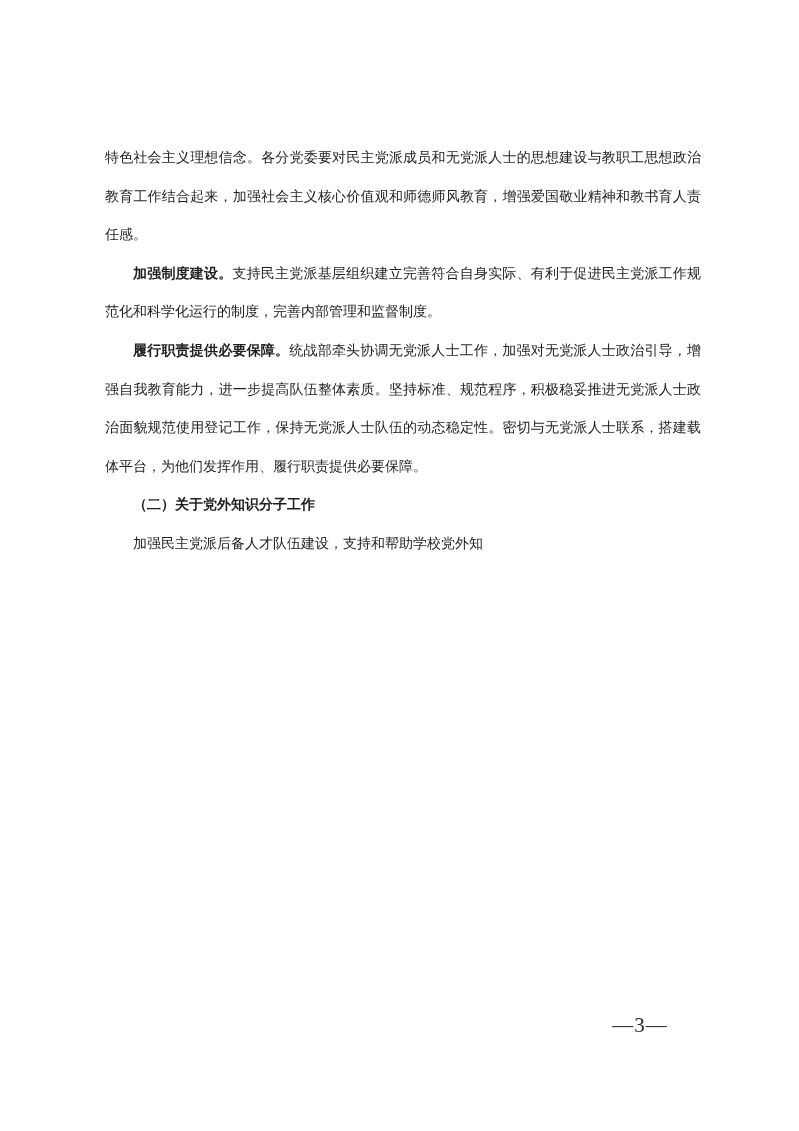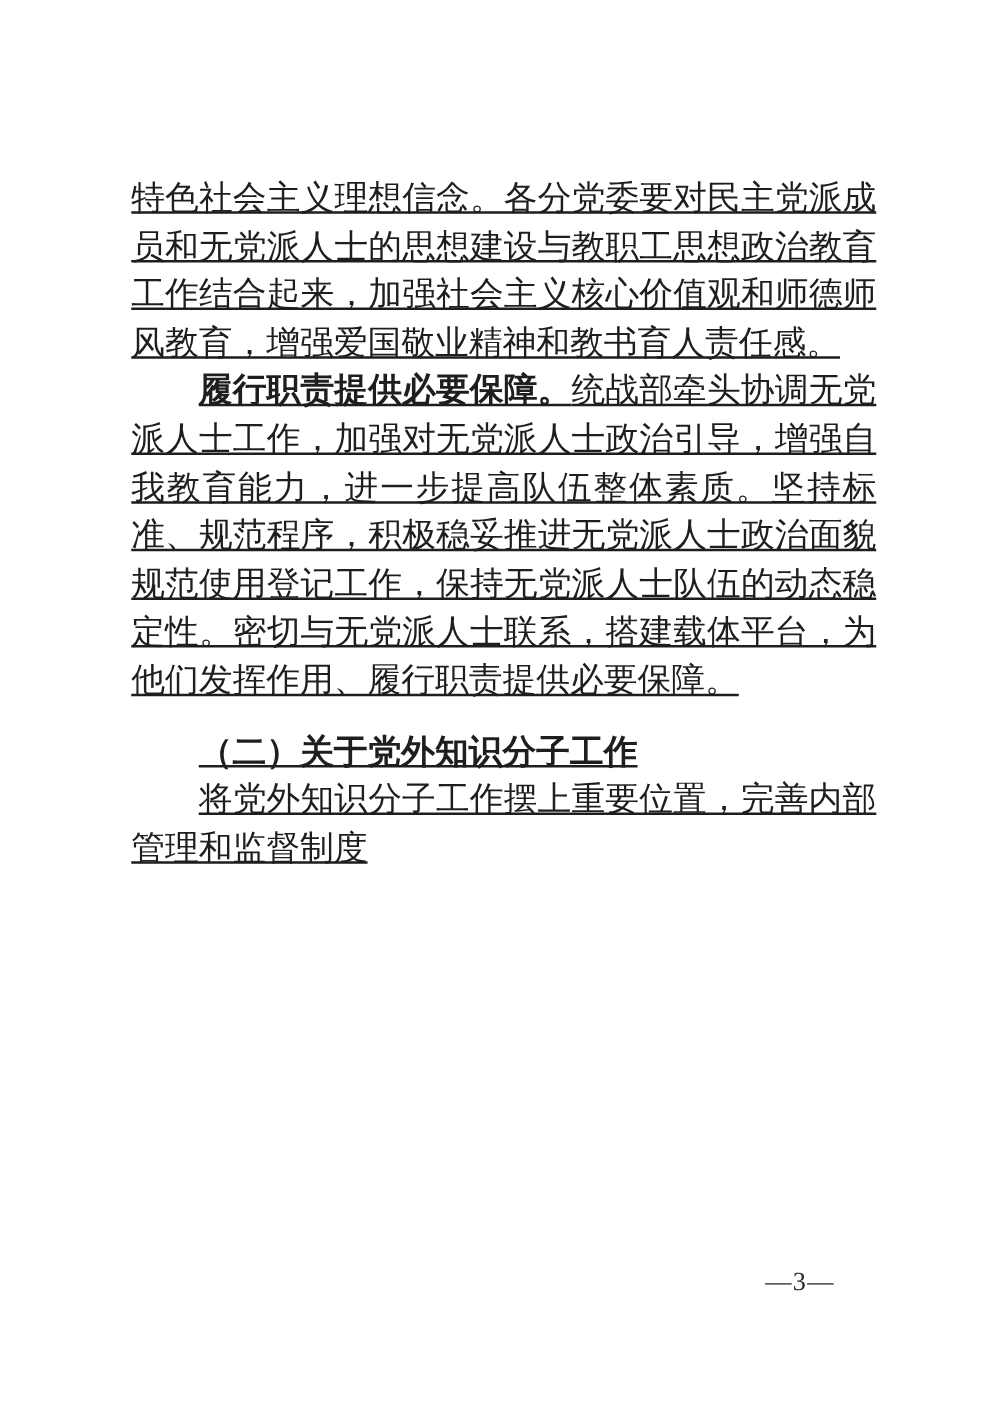--- a/index.html
+++ b/index.html
@@ -14,39 +14,37 @@
     background: #ffffff;
     overflow: hidden;
     font-family: "Liberation Serif", "DejaVu Serif", serif;
     color: #1e1e1e;
   }
   .content {
     position: absolute;
     left: 105px;
     top: 139px;
     width: 596px;
-    font-size: 27px;
+    font-size: 14px;
     line-height: 38.6px;
     text-align: justify;
-    text-decoration: underline;
   }
   .para {
     margin: 0;
     padding: 0;
     text-indent: 2em;
   }
   .para.no-indent {
     text-indent: 0;
   }
   .lead {
     font-weight: bold;
   }
   .heading {
     font-weight: bold;
-    margin-top: 18px;
   }
   .page-number {
     position: absolute;
     left: 600px;
     top: 1010px;
     width: 80px;
     text-align: center;
     font-size: 21px;
     line-height: 30px;
     color: #2a2a2a;
@@ -55,23 +53,24 @@
 </style>
 </head>
 <body>
 
 <div class="page">
   <div class="content">
 
     <p class="para no-indent"><span>特色社会主义理想信念。各分党委要对民主党派成员和无党派人士的思想建设与教职工思想政治教育工作结合起来，加强社会主义核心价值观和师德师风教育，增强爱国敬业精神和教书育人责任感。</span></p>
 
 
+    <p class="para"><span class="lead">加强制度建设。</span><span>支持民主党派基层组织建立完善符合自身实际、有利于促进民主党派工作规范化和科学化运行的制度，完善内部管理和监督制度。</span></p>
 
     <p class="para"><span class="lead">履行职责提供必要保障。</span><span>统战部牵头协调无党派人士工作，加强对无党派人士政治引导，增强自我教育能力，进一步提高队伍整体素质。坚持标准、规范程序，积极稳妥推进无党派人士政治面貌规范使用登记工作，保持无党派人士队伍的动态稳定性。密切与无党派人士联系，搭建载体平台，为他们发挥作用、履行职责提供必要保障。</span></p>
 
     <p class="para heading">（二）关于党外知识分子工作</p>
 
-    <p class="para"><span>将党外知识分子工作摆上重要位置，完善内部管理和监督制度</span></p>
+    <p class="para"><span>加强民主党派后备人才队伍建设，支持和帮助学校党外知</span></p>
 
   </div>
 
   <div class="page-number">—3—</div>
 </div>
 
 </body></html>

